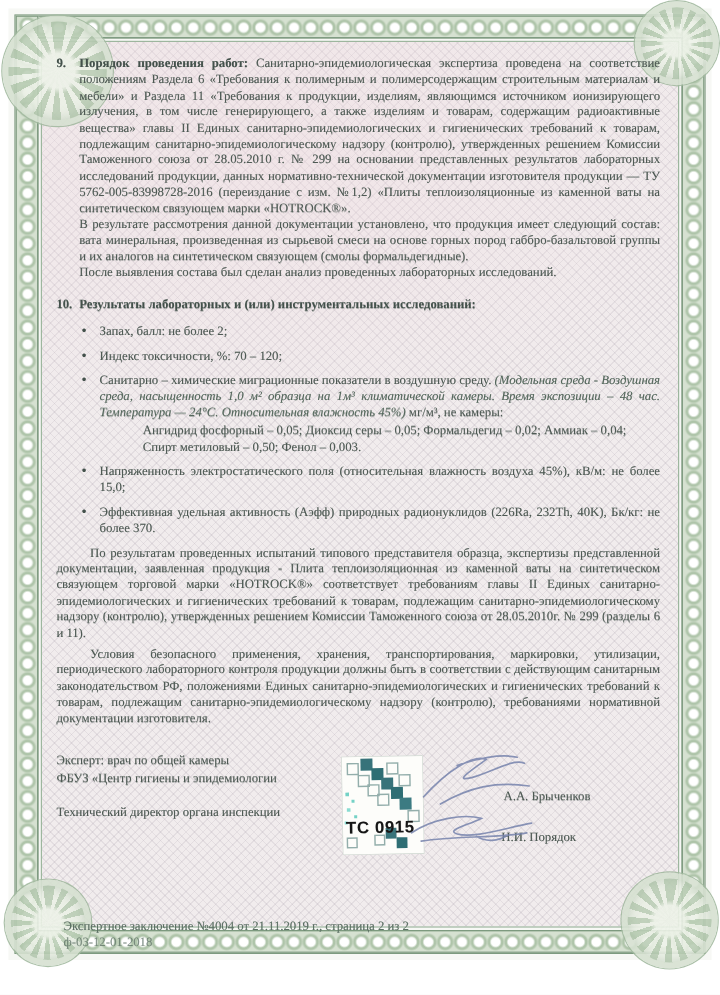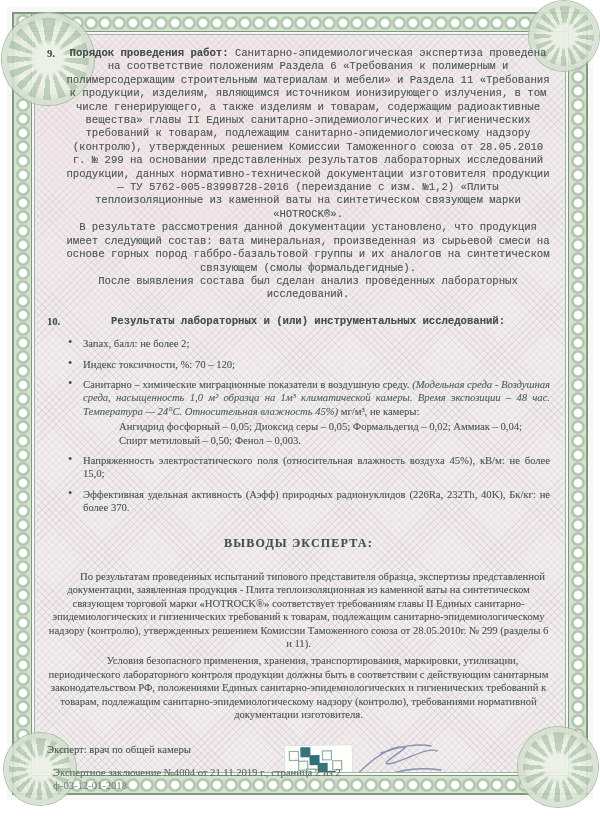--- a/index.html
+++ b/index.html
@@ -40,22 +40,22 @@
           radial-gradient(420px 240px at 35% 12%, rgba(240,219,224,.45), rgba(240,219,224,0)),
           repeating-linear-gradient(45deg, rgba(158,148,162,.16) 0 1px, rgba(0,0,0,0) 1px 5px),
           repeating-linear-gradient(-45deg, rgba(158,148,162,.16) 0 1px, rgba(0,0,0,0) 1px 5px);}
 
   
   .content{position:absolute;inset:28px;z-index:4;padding:12px 15px 6px 12px;box-sizing:border-box;
         color:#4e5a54;font-size:10.6px;line-height:13.4px;overflow:hidden;
         text-shadow:0.2px 0.2px 0.5px rgba(78,90,84,.4);}
   .sec{display:flex;}
   .num{flex:0 0 19px;font-weight:bold;color:#43514b;}
-  .body{flex:1;font-family:Liberation Mono, monospace;}
-  p.p{margin:0;text-align:center;}
+  .body{flex:1;}
+  p.p{margin:0;}
   .j{text-align:justify;}
   b{color:#43514b;}
   .mt{margin-top:13px;}
   ul.bullets{list-style:none;margin:9px 0 0 19px;padding:0;}
   ul.bullets li{position:relative;padding-left:17px;margin-bottom:7px;text-align:justify;}
   .mk{position:absolute;left:2px;top:-1px;font-size:12px;color:#43514b;}
   .sub{margin:2px 10px 0 36px;text-align:left;}
   .it{font-style:italic;color:#54685c;}
   h3.verdict{margin:22px 0 20px 0;text-align:center;font-size:12px;letter-spacing:1.2px;
         color:#45534d;font-weight:bold;}
@@ -119,27 +119,27 @@
     <ul class="bullets">
       <li><span class="mk">•</span><span>Запах, балл: не более 2;</span></li>
       <li><span class="mk">•</span><span>Индекс токсичности, %: 70 – 120;</span></li>
       <li><span class="mk">•</span><span>Санитарно – химические миграционные показатели в воздушную среду. </span><span class="it">(Модельная среда - Воздушная среда, насыщенность 1,0 м² образца на 1м³  климатической камеры. Время экспозиции – 48 час. Температура — 24°С. Относительная влажность 45%)</span><span> мг/м³, не камеры:</span>
         <div class="sub">Ангидрид фосфорный – 0,05; Диоксид серы – 0,05; Формальдегид – 0,02; Аммиак – 0,04; Спирт метиловый – 0,50; Фенол – 0,003.</div>
       </li>
       <li><span class="mk">•</span><span>Напряженность электростатического поля (относительная влажность воздуха 45%), кВ/м: не более 15,0;</span></li>
       <li><span class="mk">•</span><span>Эффективная удельная активность (Аэфф) природных радионуклидов (226Ra, 232Th, 40K), Бк/кг: не более 370.</span></li>
     </ul>
 
-    <h3 class="verdict">ВЫВОДЫ ЭКСПЕРТА:</h3>
     <p class="p j ind">По результатам проведенных испытаний типового представителя образца, экспертизы представленной документации, заявленная продукция - Плита теплоизоляционная из каменной ваты на синтетическом связующем торговой марки «HOTROCK®» соответствует требованиям главы II Единых санитарно-эпидемиологических и гигиенических требований к товарам, подлежащим санитарно-эпидемиологическому надзору (контролю), утвержденных решением Комиссии Таможенного союза от 28.05.2010г. № 299 (разделы 6 и 11).</p>
     <div class="gap"></div>
     <p class="p j ind">Условия безопасного применения, хранения, транспортирования, маркировки, утилизации, периодического лабораторного контроля продукции должны быть в соответствии с действующим санитарным законодательством РФ, положениями Единых санитарно-эпидемиологических и гигиенических требований к товарам, подлежащим санитарно-эпидемиологическому надзору (контролю), требованиями нормативной документации изготовителя.</p>
 
     <div class="sigblock">
       <div class="sigline">Эксперт: врач по общей камеры</div>
+      <div class="sigline">ФБУЗ «Центр гигиены и эпидемиологии</div>
       <div class="director">Технический директор органа инспекции</div>
 
       <svg class="stamp" viewBox="0 0 68 82" xmlns="http://www.w3.org/2000/svg">
         <rect x="0" y="0" width="68" height="82" fill="#fdfdfa" stroke="#cdd6cf" stroke-width="1"></rect>
         <rect x="16" y="2" width="10" height="10" fill="#37737a"></rect>
         <rect x="25" y="10" width="10" height="10" fill="#2e6e74"></rect>
         <rect x="33" y="18" width="10" height="10" fill="#37737a"></rect>
         <rect x="41" y="26" width="10" height="10" fill="#2e6e74"></rect>
         <rect x="48" y="35" width="10" height="10" fill="#3c7b82"></rect>
         <rect x="36" y="60" width="9" height="9" fill="#37737a"></rect>

